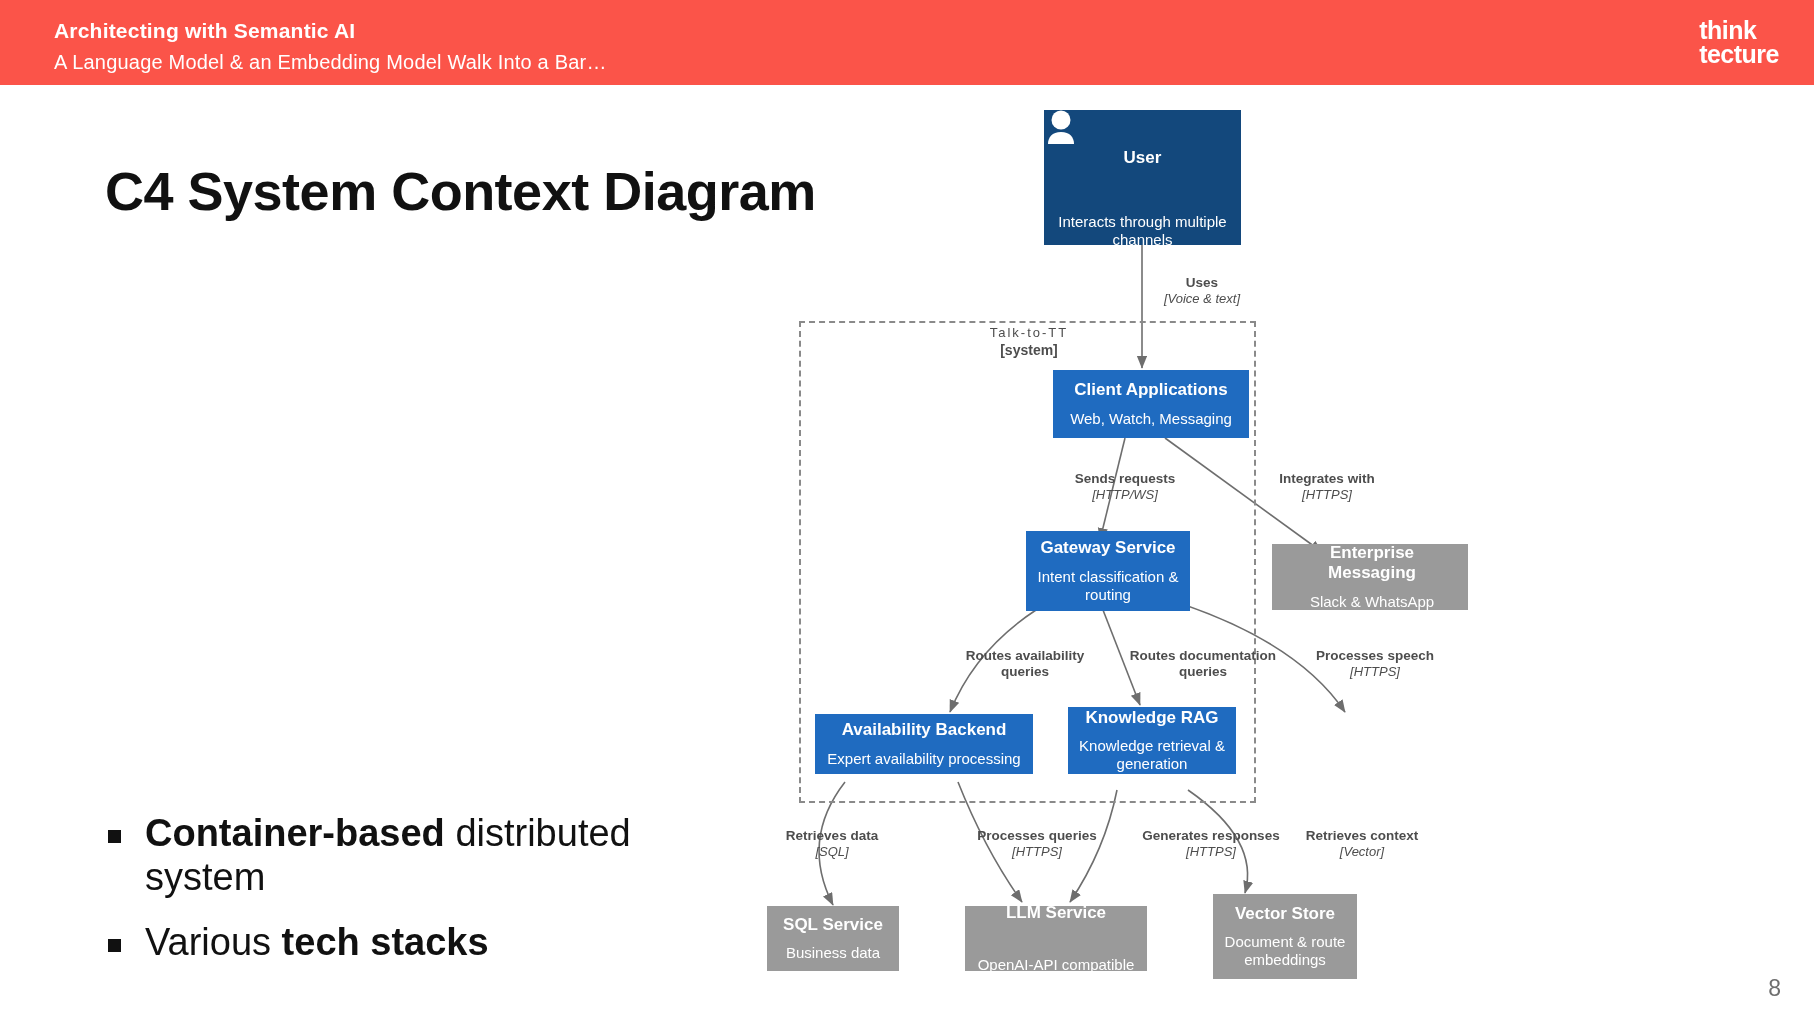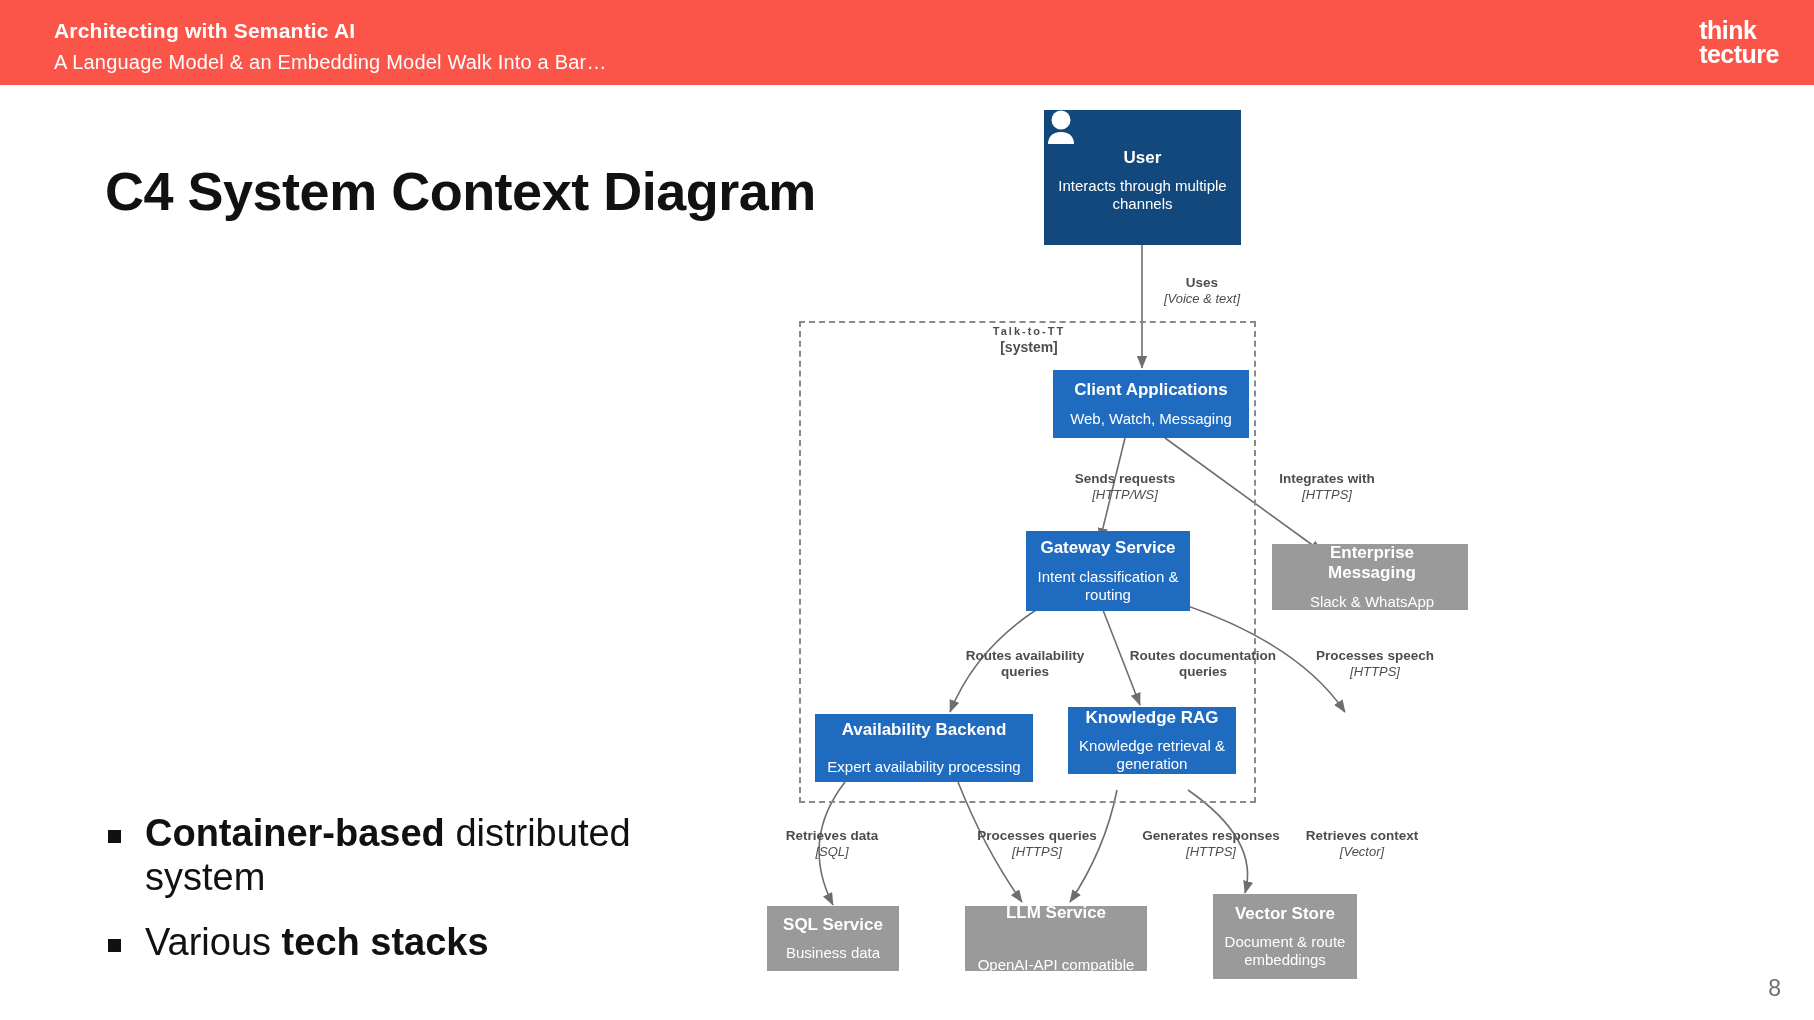--- a/index.html
+++ b/index.html
@@ -84,37 +84,37 @@
     color: #ffffff;
     padding: 6px 8px;
   }
   .node .n-title {
     font-size: 17px; font-weight: bold; line-height: 1.15;
   }
   .node .n-desc {
     font-size: 15px; font-weight: normal; line-height: 1.2;
     margin-top: 10px;
   }
-  .node.person { background: #13487c; }
+  .node.person { background: #13487c; gap: 36px; }
   .node.internal { background: #1f6bc0; }
   .node.external { background: #9a9a9a; }
 
   .person-icon { margin-bottom: 6px; }
 
   .boundary {
     position: absolute;
     border: 2px dashed #8a8a8a;
     background: transparent;
   }
   .boundary-label {
     position: absolute;
     text-align: center; color: #4d4d4d;
   }
   .boundary-label .b-name {
-    font-size: 11px; font-weight: bold; letter-spacing: 2px;
+    font-size: 13px; font-weight: normal; letter-spacing: 2px;
   }
   .boundary-label .b-type {
     font-size: 14px; font-weight: bold; margin-top: 2px;
   }
 
   .edge-label {
     position: absolute;
     text-align: center;
     color: #4d4d4d;
     line-height: 1.2;
@@ -209,21 +209,21 @@
     <div class="node internal" style="left:1026px; top:531px; width:164px; height:80px;">
       <div class="n-title">Gateway Service</div>
       <div class="n-desc">Intent classification &amp; routing</div>
     </div>
 
     <div class="node external" style="left:1272px; top:544px; width:196px; height:66px;padding-left:12px;">
       <div class="n-title">Enterprise Messaging</div>
       <div class="n-desc">Slack &amp; WhatsApp</div>
     </div>
 
-    <div class="node internal" style="left:815px; top:714px; width:218px; height:68px;justify-content:space-between;">
+    <div class="node internal" style="left:815px; top:714px; width:218px; height:60px;justify-content:space-between;">
       <div class="n-title">Availability Backend</div>
       <div class="n-desc">Expert availability processing</div>
     </div>
 
     <div class="node internal" style="left:1068px; top:707px; width:168px; height:67px;">
       <div class="n-title">Knowledge RAG</div>
       <div class="n-desc">Knowledge retrieval &amp; generation</div>
     </div>
 
 

